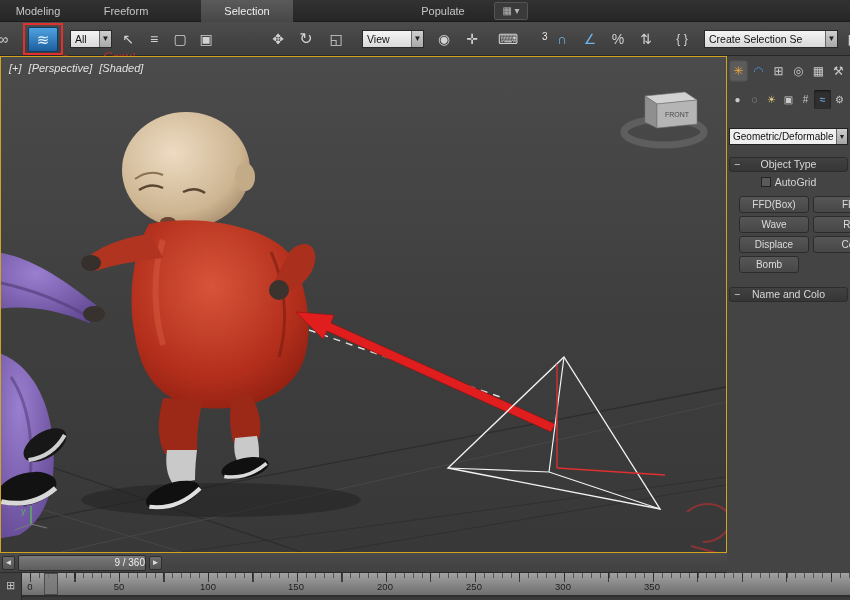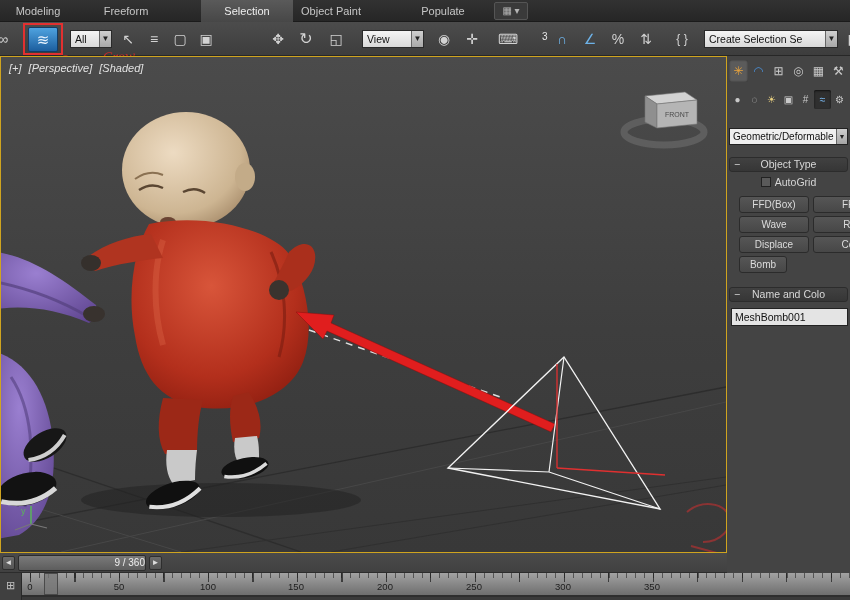--- a/index.html
+++ b/index.html
@@ -100,21 +100,20 @@
   .ruler-marker { position:absolute; left:22px; top:0; width:14px; height:22px;
           background:rgba(120,120,120,.75); border:1px solid #4a4a4a; }
 </style>
 </head>
 <body>
 
 <div class="ribbon">
   <div class="rtab" style="left:-6px;width:88px;">Modeling</div>
   <div class="rtab" style="left:86px;width:80px;">Freeform</div>
   <div class="rtab active" style="left:173px;width:92px;">Selection</div>
-  <div class="rtab" style="left:280px;width:102px;">Object Paint</div>
   <div class="rtab" style="left:404px;width:78px;">Populate</div>
   <div class="ribbon-menu">▦ ▾</div>
 </div>
 
 <div class="toolbar">
   <div class="tbtn" style="left:-9px;">∞</div>
   <div class="spacewarp-btn">≋</div>
   <div class="red-annotation"></div>
 
   <div class="combo" style="left:70px;width:42px;">
@@ -293,28 +292,27 @@
   <div class="autogrid">
     <span class="cb"></span><span>AutoGrid</span>
   </div>
 
   <div class="pbtn" style="left:12px;top:140px;width:70px;">FFD(Box)</div>
   <div class="pbtn" style="left:86px;top:140px;width:70px;">FF</div>
   <div class="pbtn" style="left:12px;top:160px;width:70px;">Wave</div>
   <div class="pbtn" style="left:86px;top:160px;width:70px;">Ri</div>
   <div class="pbtn" style="left:12px;top:180px;width:70px;">Displace</div>
   <div class="pbtn" style="left:86px;top:180px;width:70px;">Co</div>
-  <div class="pbtn" style="left:12px;top:200px;width:48px;">Bomb</div>
+  <div class="pbtn" style="left:12px;top:200px;width:60px;">Bomb</div>
 
   <div class="rollout" style="top:231px;">
     <span class="minus">−</span>
     <span>Name and Colo</span>
   </div>
 
-  <div class="namefield">MeshBomb001</div>
 </div>
 
 <div class="timeslider">
   <div class="ts-arrow" style="left:2px;">◄</div>
   <div class="ts-handle">9 / 360</div>
   <div class="ts-arrow" style="left:149px;">►</div>
 </div>
 
 <div class="trackbar">
   <div class="mini-curve">⊞</div>

